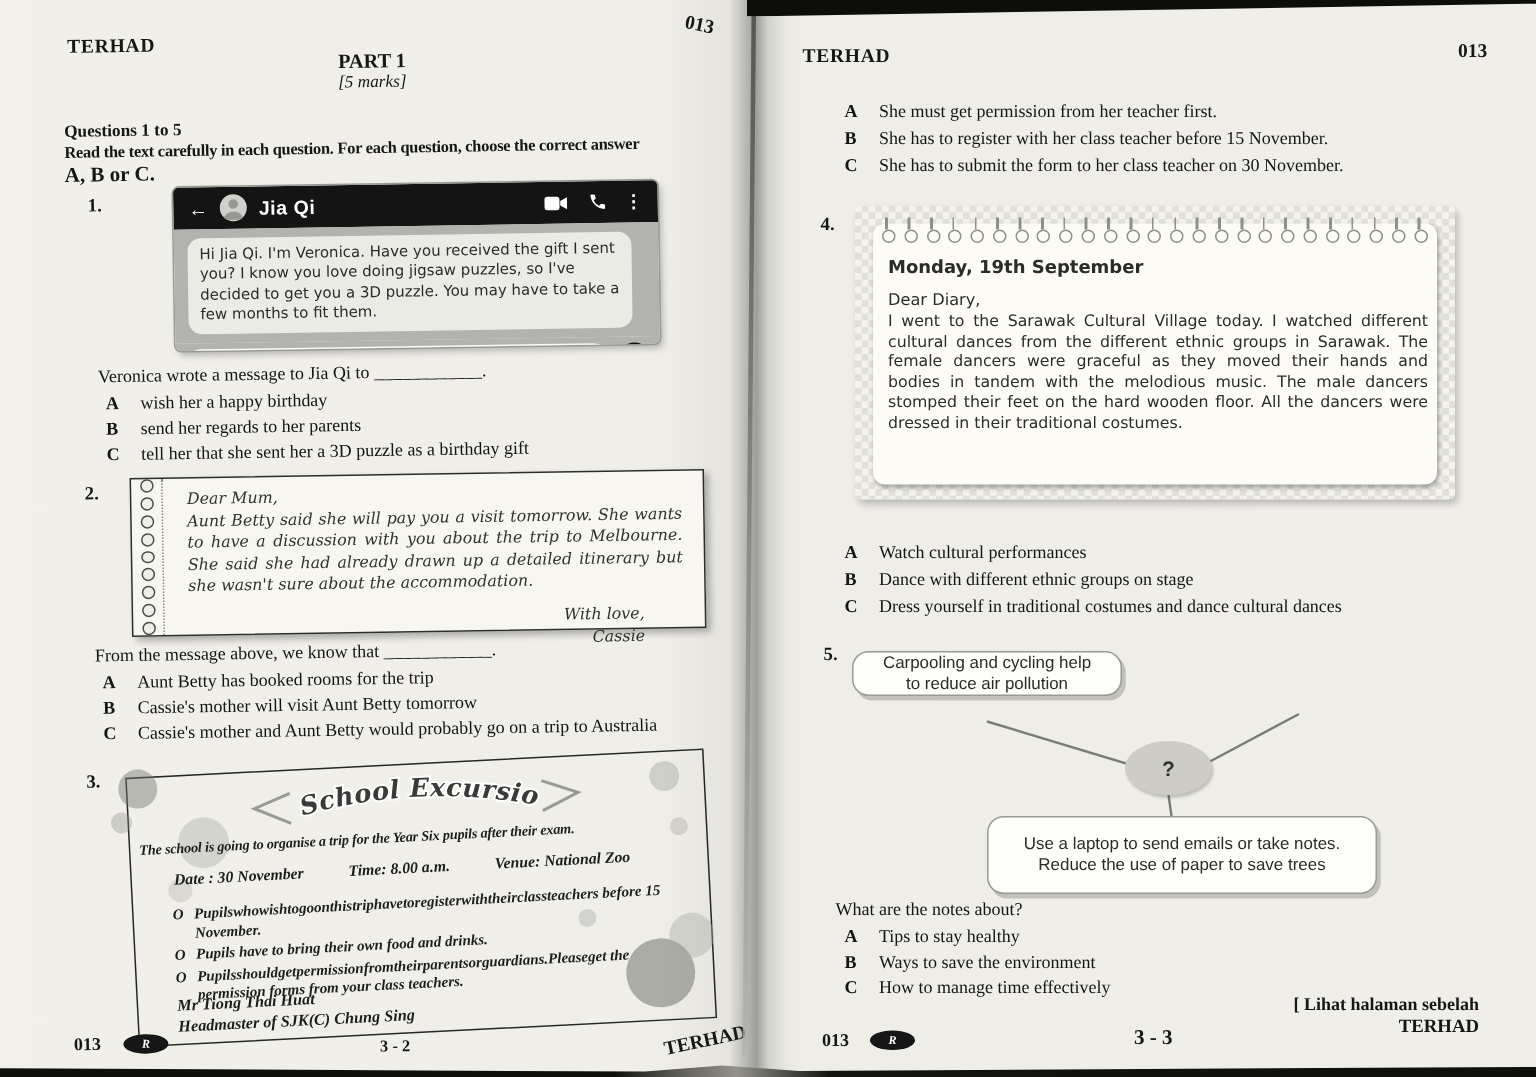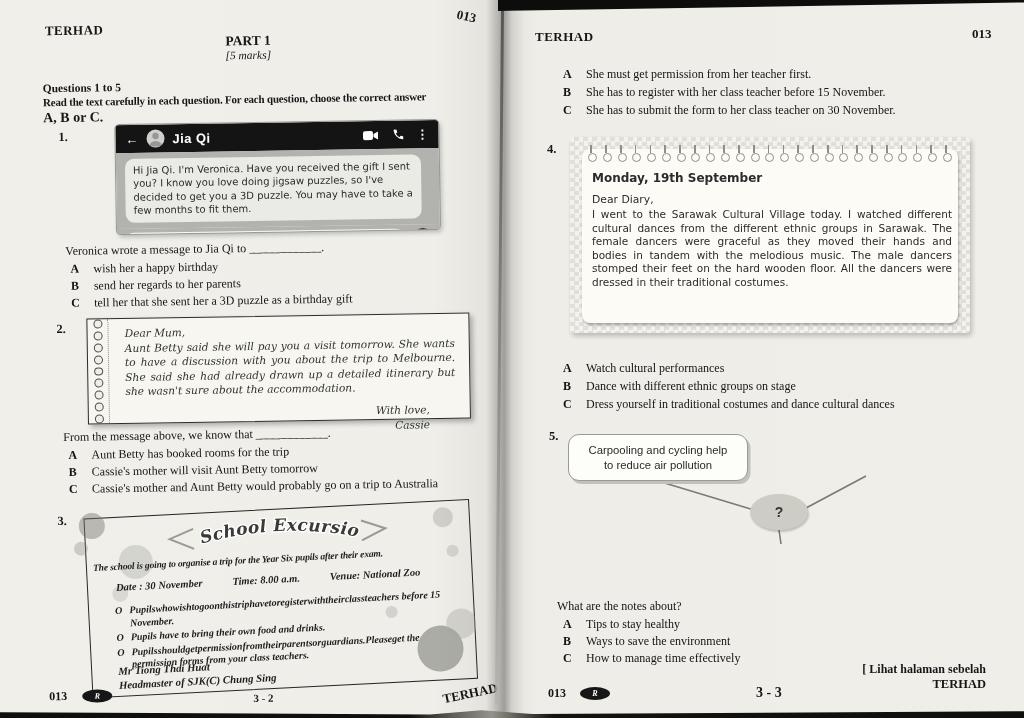--- a/index.html
+++ b/index.html
@@ -306,22 +306,23 @@
       <span>Dress yourself in traditional costumes and dance cultural dances</span>
     </div>
 
   <div class="qnum" style="left:43px;top:429px;">5.</div>
   <div class="mindmap">
     <svg class="ab" style="left:0;top:0;" width="427" height="172" viewBox="0 0 427 172">
       <line x1="100" y1="55" x2="196" y2="84" stroke="#7c7c76" stroke-width="1.6"></line>
       <line x1="308" y1="50" x2="248" y2="82" stroke="#7c7c76" stroke-width="1.6"></line>
       <line x1="221" y1="104" x2="223" y2="118" stroke="#7c7c76" stroke-width="1.6"></line>
     </svg>
-    <div class="mm-box" style="left:10px;top:8px;width:180px;height:47px;padding:0 14px;">Carpooling and cycling help to reduce air pollution</div>
+    <div class="mm-box" style="left:10px;top:8px;width:180px;height:30px;padding:0 14px;">Carpooling and cycling help to reduce air pollution</div>
     <div class="mm-ellipse" style="left:192px;top:68px;width:58px;height:36px;">?</div>
+    <div class="mm-box" style="left:100px;top:118px;width:260px;height:52px;padding:0 10px;">Use a laptop to send emails or take notes. Reduce the use of paper to save trees</div>
   </div>
   <div class="qt" style="left:51px;top:599px;">What are the notes about?</div>
   <div class="opt" style="left:57px;top:617px;">
       <b>A</b>
       <span>Tips to stay healthy</span>
     </div>
   <div class="opt" style="left:57px;top:634px;">
       <b>B</b>
       <span>Ways to save the environment</span>
     </div>

